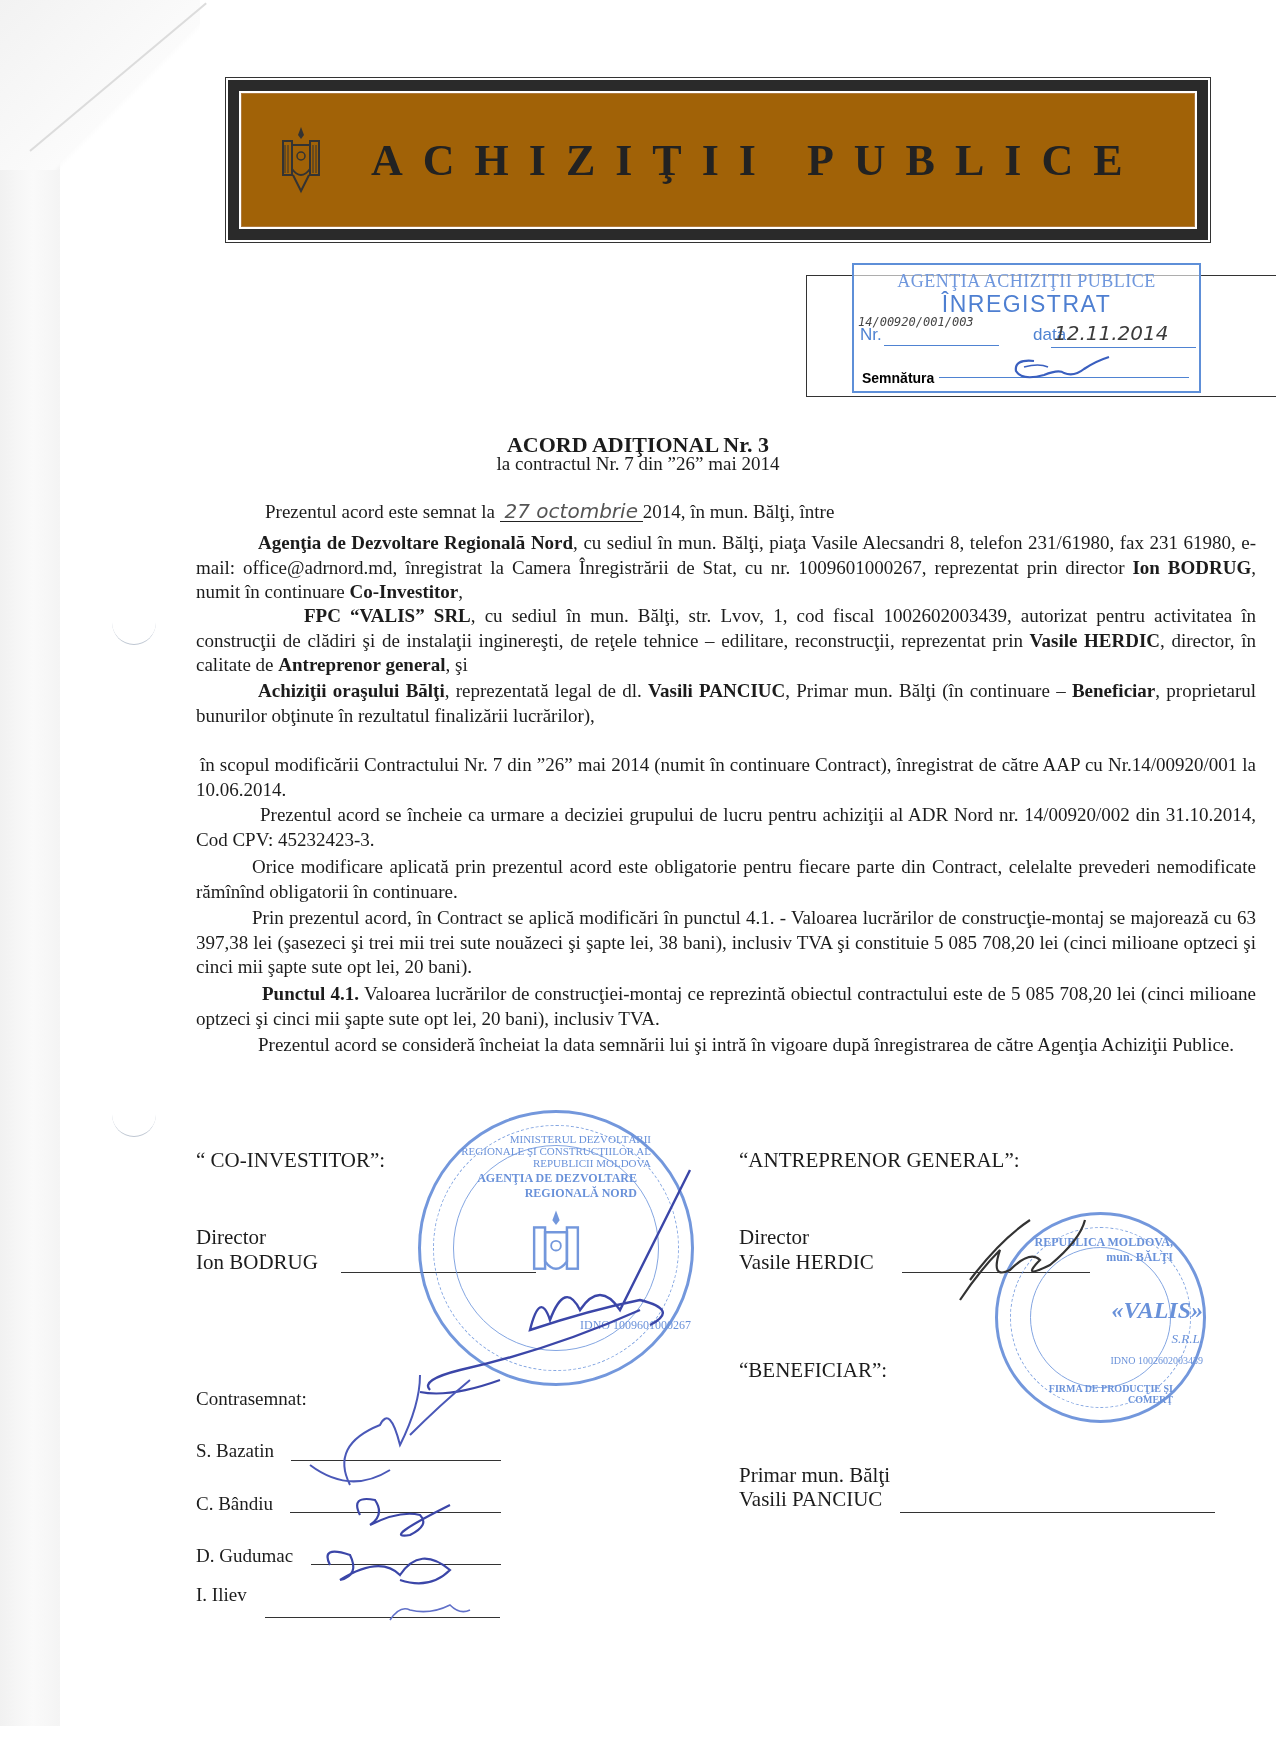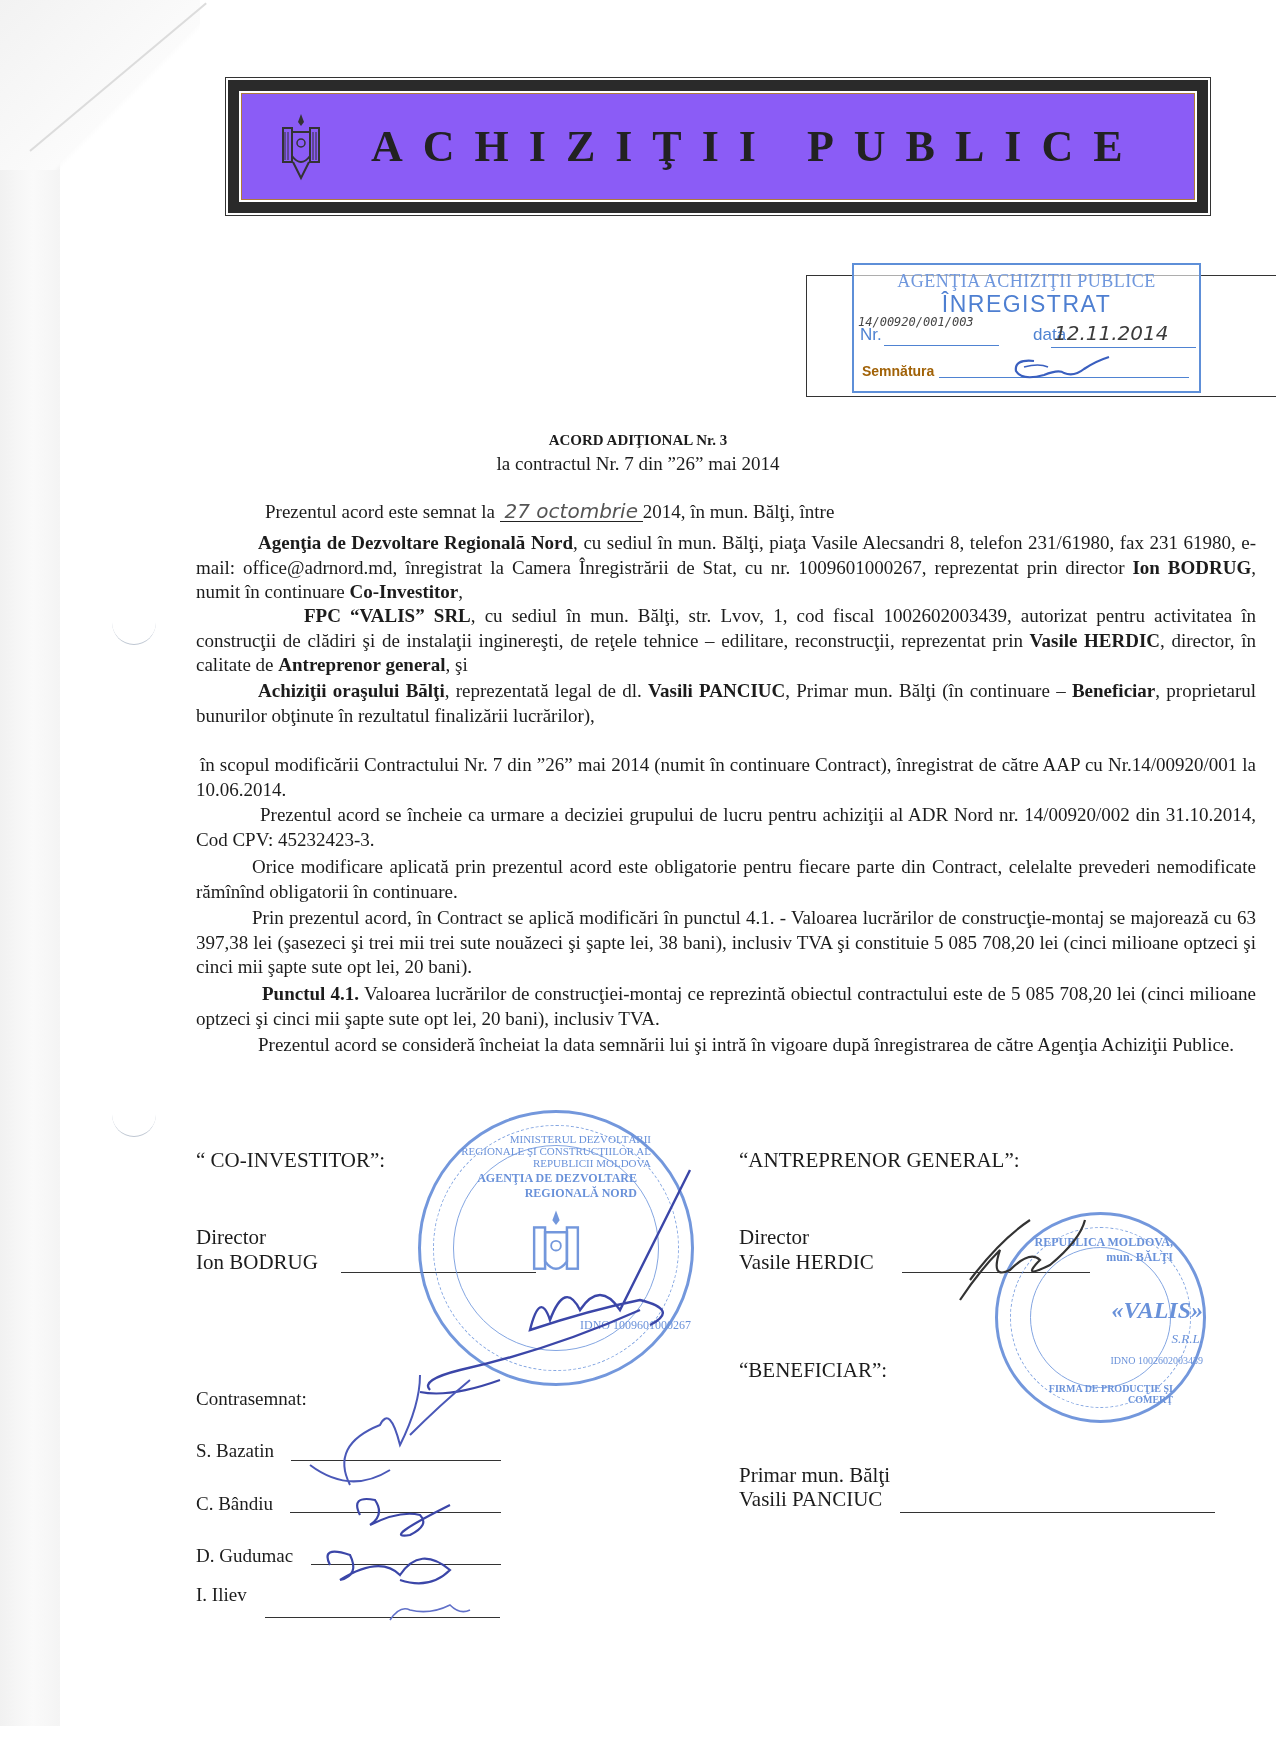--- a/index.html
+++ b/index.html
@@ -13,44 +13,44 @@
   .left-strip { position: absolute; left: 0; top: 0; width: 60px; height: 1726px;
     background: linear-gradient(90deg, #f1f1f1 0%, #fafafa 55%, #f4f4f4 100%); }
   .fold { position: absolute; left: 0; top: 0; width: 200px; height: 170px;
     background: linear-gradient(135deg, #f2f2f2 0%, #fbfbfb 60%, rgba(255,255,255,0) 62%); }
   .fold-line { position: absolute; left: 30px; top: 150px; width: 230px; height: 2px; background: #dcdcdc;
     transform: rotate(-40deg); transform-origin: left center; }
   .hole { position: absolute; width: 44px; height: 44px; border-bottom: 1.5px solid #bfc7d2; border-radius: 50%; }
   .page-bottom { position: absolute; left: 0; top: 1726px; width: 1276px; height: 29px; background: #ffffff; }
 
   
-  .banner { position: absolute; left: 228px; top: 80px; width: 980px; height: 133px;
-    border: 11px solid #2a2a2a; box-shadow: 0 0 0 2px #fff, 0 0 0 3px #333, inset 0 0 0 2px #fff, inset 0 0 0 3px #b07a3c; box-sizing: border-box; background: #8b5cf6; }
+  .banner { position: absolute; left: 228px; top: 80px; width: 980px; height: 160px;
+    border: 11px solid #2a2a2a; box-shadow: 0 0 0 2px #fff, 0 0 0 3px #333, inset 0 0 0 2px #fff, inset 0 0 0 3px #b07a3c; box-sizing: border-box; background: #a16207; }
   .banner-inner { position: absolute; inset: 0; display: flex; align-items: center; }
   .coat { margin-left: 40px; width: 44px; height: 70px; }
   .banner-title { margin-left: 48px; font-size: 44px; font-weight: 700; letter-spacing: 20px; color: #222; font-family: "Liberation Serif", serif; }
 
   
   .reg-frame { position: absolute; left: 806px; top: 275px; width: 470px; height: 120px; border-top: 1.5px solid #333; border-left: 1.5px solid #333; border-bottom: 1.5px solid #333; }
   .reg-stamp { position: absolute; left: 852px; top: 263px; width: 345px; height: 126px;
     border: 2px solid #5e8fd8; color: #4f83d2; font-family: "Liberation Sans", sans-serif; background: rgba(255,255,255,0.6); }
   .reg-agency { position: absolute; left: 0; right: 0; top: 6px; text-align: center; font-family: "Liberation Serif", serif; font-size: 18px; color: #6f97dd; letter-spacing: 0.5px; }
   .reg-status { position: absolute; left: 0; right: 0; top: 26px; text-align: center; font-size: 23px; letter-spacing: 1.5px; color: #4e7fd1; }
   .reg-nr-hand { position: absolute; left: 4px; top: 50px; font-family: "DejaVu Sans Mono", monospace; font-size: 12px; color: #444; font-style: italic; }
   .reg-nr-label { position: absolute; left: 6px; top: 60px; font-size: 17px; }
   .reg-nr-line { position: absolute; left: 30px; top: 80px; width: 115px; border-bottom: 1px solid #4f83d2; }
   .reg-date-label { position: absolute; left: 155px; top: 60px; font-size: 17px; margin-left: 24px; }
   .reg-date-hand { position: absolute; left: 200px; top: 56px; font-size: 20px; color: #3b3b3b; font-style: italic; font-family: "DejaVu Sans", sans-serif; }
   .reg-date-line { position: absolute; left: 197px; top: 82px; width: 145px; border-bottom: 1px solid #4f83d2; }
-  .reg-sign-label { position: absolute; left: 8px; top: 98px; font-size: 14px; font-weight: 700; color: #a16207; text-align: center; }
+  .reg-sign-label { position: absolute; left: 8px; top: 105px; font-size: 14px; font-weight: 700; color: #000000; text-align: center; }
   .reg-sign-line { position: absolute; left: 85px; top: 112px; width: 250px; border-bottom: 1px solid #4f83d2; }
   .reg-sign-scribble { position: absolute; left: 150px; top: 86px; width: 110px; height: 32px; }
 
   
-  .doc-title { position: absolute; left: 0; width: 1276px; top: 432px; text-align: center; font-size: 15px; font-weight: 700; }
+  .doc-title { position: absolute; left: 0; width: 1276px; top: 432px; text-align: center; font-size: 22px; font-weight: 700; }
   .doc-subtitle { position: absolute; left: 0; width: 1276px; top: 453px; text-align: center; font-size: 19px; }
 
   .body-text { position: absolute; left: 196px; width: 1060px; font-size: 19px; line-height: 24.5px; text-align: justify; font-family: "Liberation Serif", serif; }
   .line { position: absolute; left: 196px; width: 1060px; font-size: 19px; white-space: nowrap; }
   .b { font-weight: 700; }
   .hand-date { display: inline-block; min-width: 143px; border-bottom: 1px solid #222; font-family: "DejaVu Sans", sans-serif; font-style: italic; font-size: 20px; color: #555; text-align: center; line-height: 20px; }
 
   
   .sig-heading { position: absolute; font-size: 21px; font-weight: 400; }
   .sig-line { position: absolute; border-bottom: 1.5px solid #333; height: 0; }

